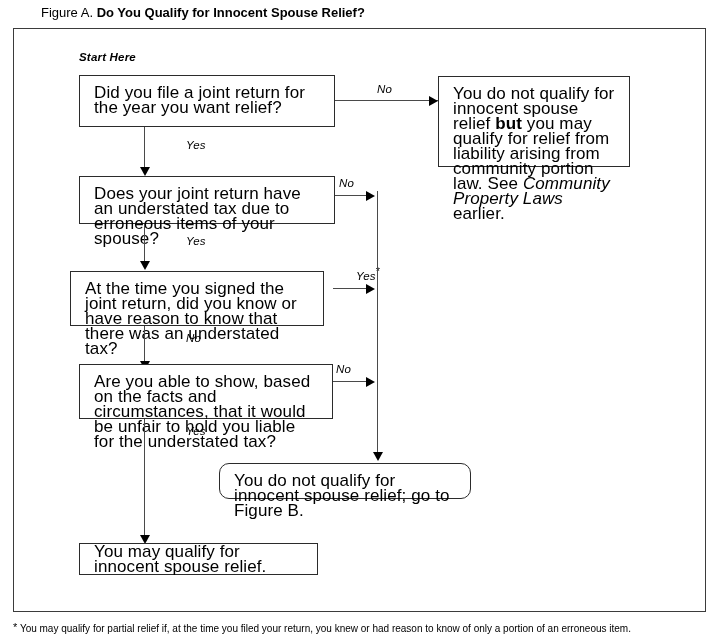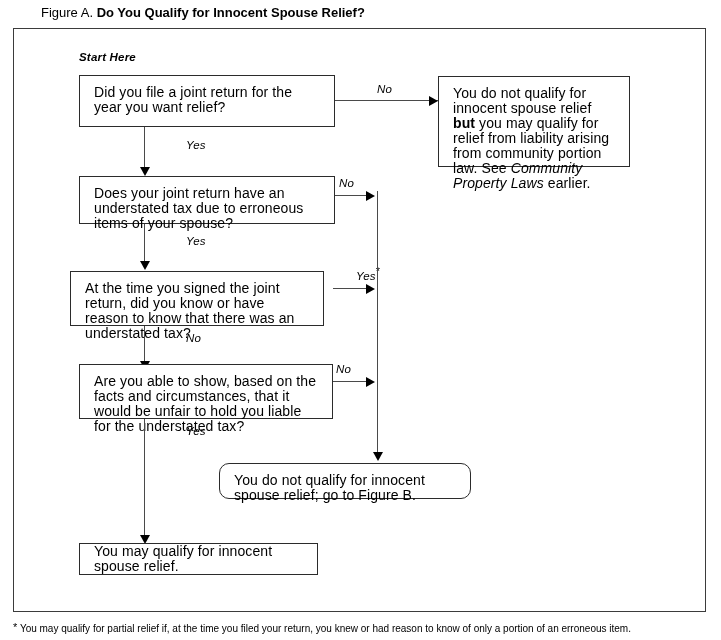--- a/index.html
+++ b/index.html
@@ -67,21 +67,21 @@
     font-style: italic;
     letter-spacing: 0.2px;
   }
 
   
   .flow-box {
     position: absolute;
     border: 1px solid #2b2b2b;
     box-sizing: border-box;
     background: #ffffff;
-    font-size: 14px;
+    font-size: 17px;
     line-height: 15px;
     padding: 9px 12px 0 14px;
     letter-spacing: 0.1px;
   }
   .flow-box.center-text {
     display: flex;
     align-items: center;
     padding-top: 0;
   }
 

